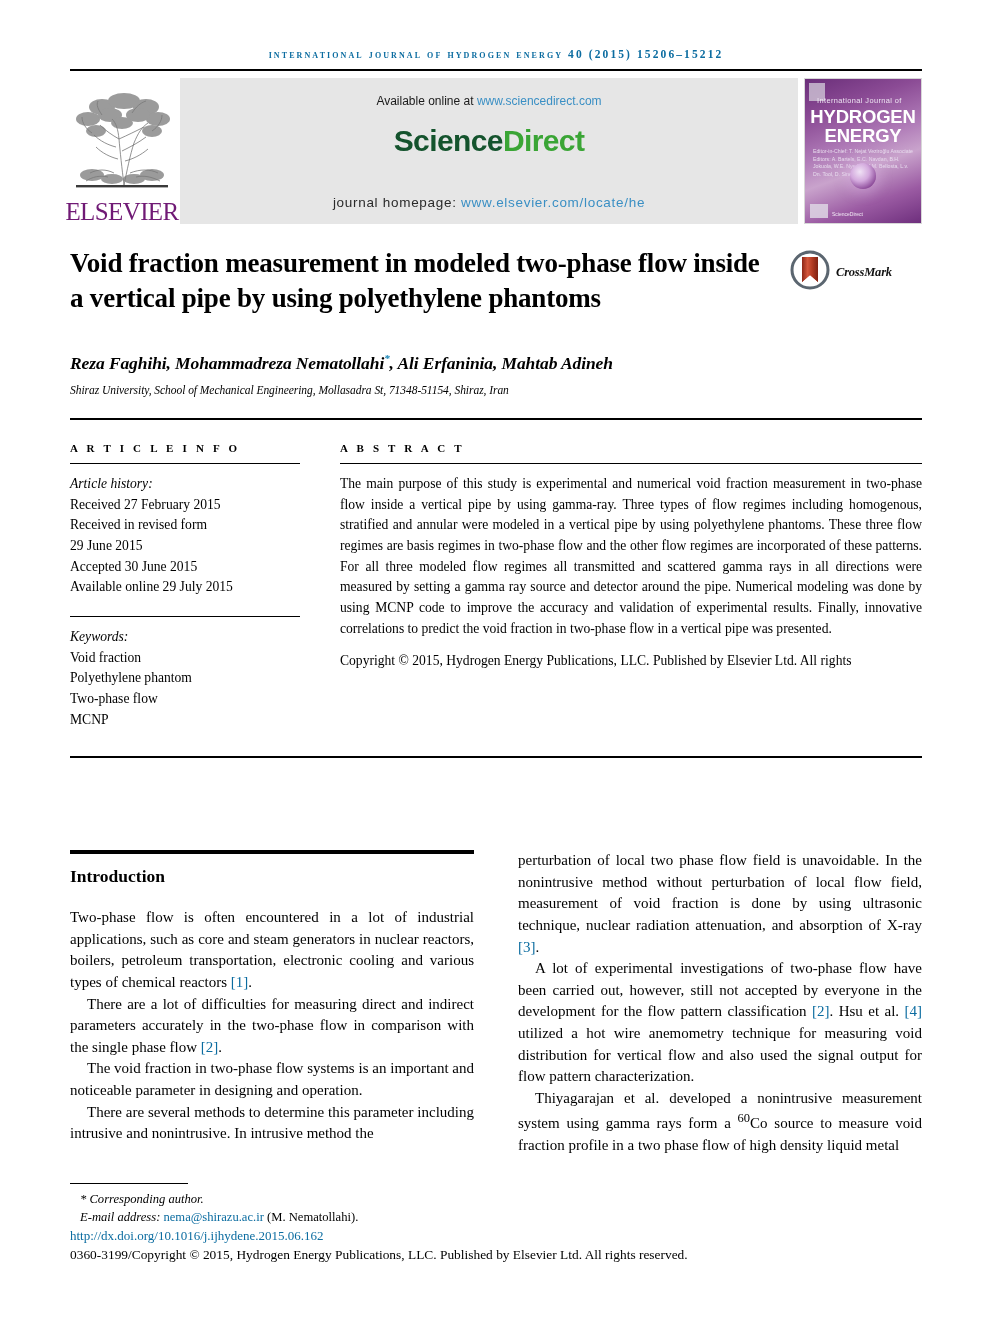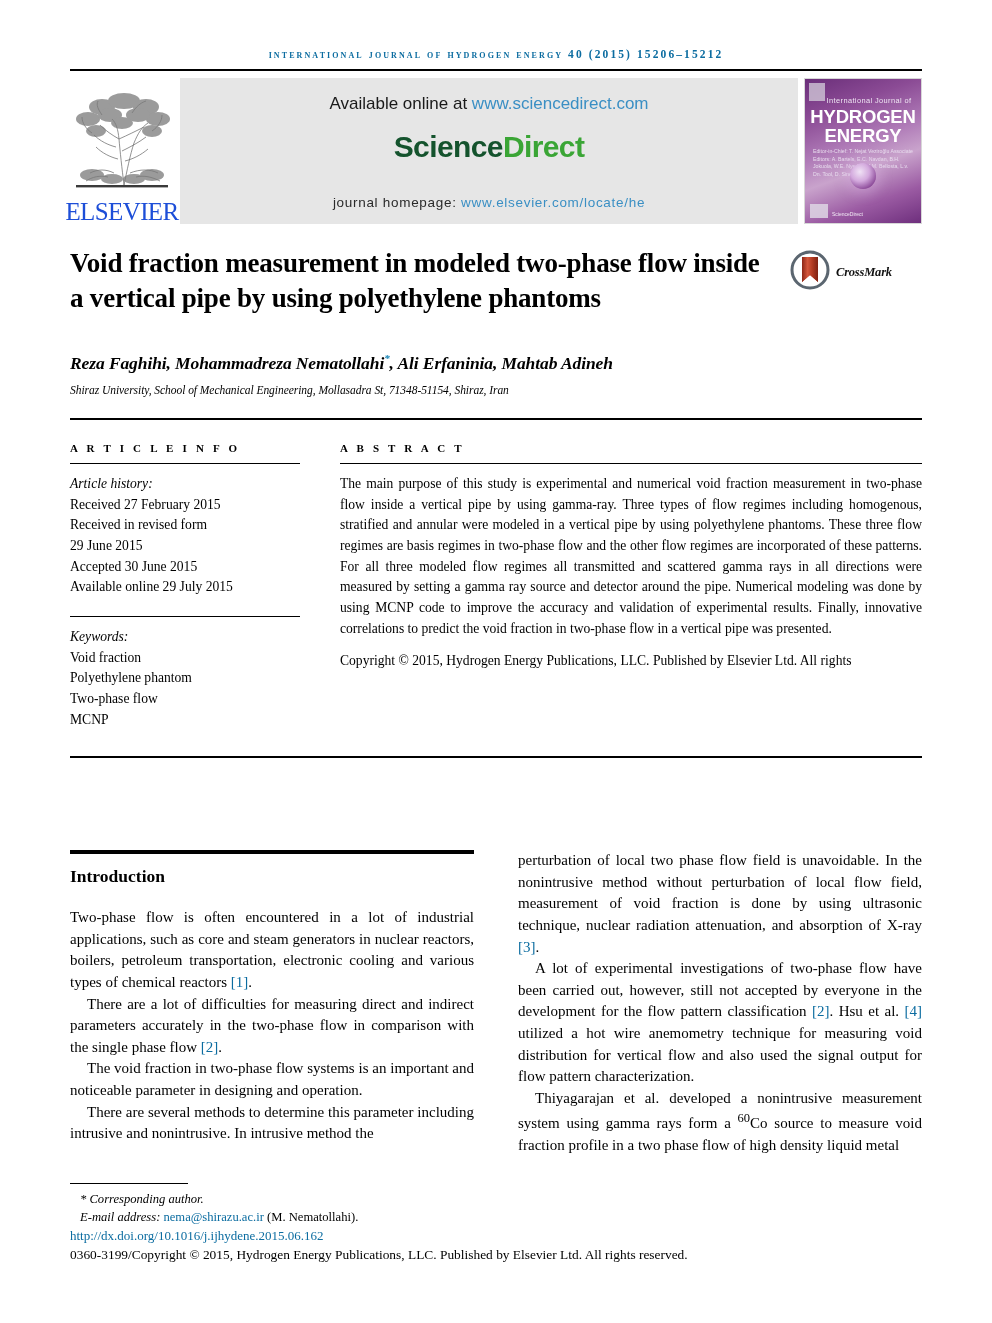--- a/index.html
+++ b/index.html
@@ -54,42 +54,42 @@
     width: 104px;
     flex: 0 0 104px;
     display: flex;
     flex-direction: column;
     justify-content: flex-end;
     align-items: center;
     background: #ffffff;
   }
   .tree-svg { display:block; }
   .elsevier-word {
-    color: #1d4ed8;
+    color: #701a75;
     font-family: "Liberation Serif", "DejaVu Serif", serif;
     font-size: 25px;
     letter-spacing: -0.6px;
     line-height: 1;
     font-weight: 400;
     margin-top: 2px;
   }
   .sd-banner {
     flex: 1 1 auto;
     background: #e6e6e6;
     margin-left: 6px;
     margin-right: 6px;
     position: relative;
     display: flex;
     flex-direction: column;
     align-items: center;
   }
   .avail-line {
     margin-top: 16px;
     font-family: "Liberation Sans", "DejaVu Sans", sans-serif;
-    font-size: 17px;
+    font-size: 12px;
     color: #1a1a1a;
   }
   .avail-line .url { color: #3a8fc4; }
   .sd-logo {
     margin-top: 16px;
     font-family: "Liberation Sans", "DejaVu Sans", sans-serif;
     font-size: 30px;
     font-weight: bold;
     letter-spacing: -0.6px;
   }
@@ -115,21 +115,21 @@
     overflow: hidden;
     background: linear-gradient(160deg,#6b2f7a 0%,#8b4b95 22%,#b07cb8 45%,#c9a3cc 60%,#9b5ba3 80%,#6e2f7d 100%);
     border: 1px solid #d8d8d8;
     box-sizing: border-box;
   }
   .cover-top-badge {
     position:absolute; top:4px; left:4px; width:16px; height:18px;
     background:#cfc6d6; opacity:.8;
   }
   .cover-pre {
-    position:absolute; top:17px; left:12px; right:0; text-align:center;
+    position:absolute; top:17px; left:12px; right:0; text-align:left;
     color:#efe6f3; font-family:"Liberation Sans","DejaVu Sans",sans-serif;
     font-size:7.4px; letter-spacing:0.4px;
   }
   .cover-h1, .cover-h2 {
     position:absolute; left:0; right:0; text-align:center;
     color:#ffffff; font-family:"Liberation Sans","DejaVu Sans",sans-serif;
     font-weight:bold; letter-spacing:-0.2px;
   }
   .cover-h1 { top:27px; font-size:18.5px; }
   .cover-h2 { top:46px; font-size:18.5px; }

